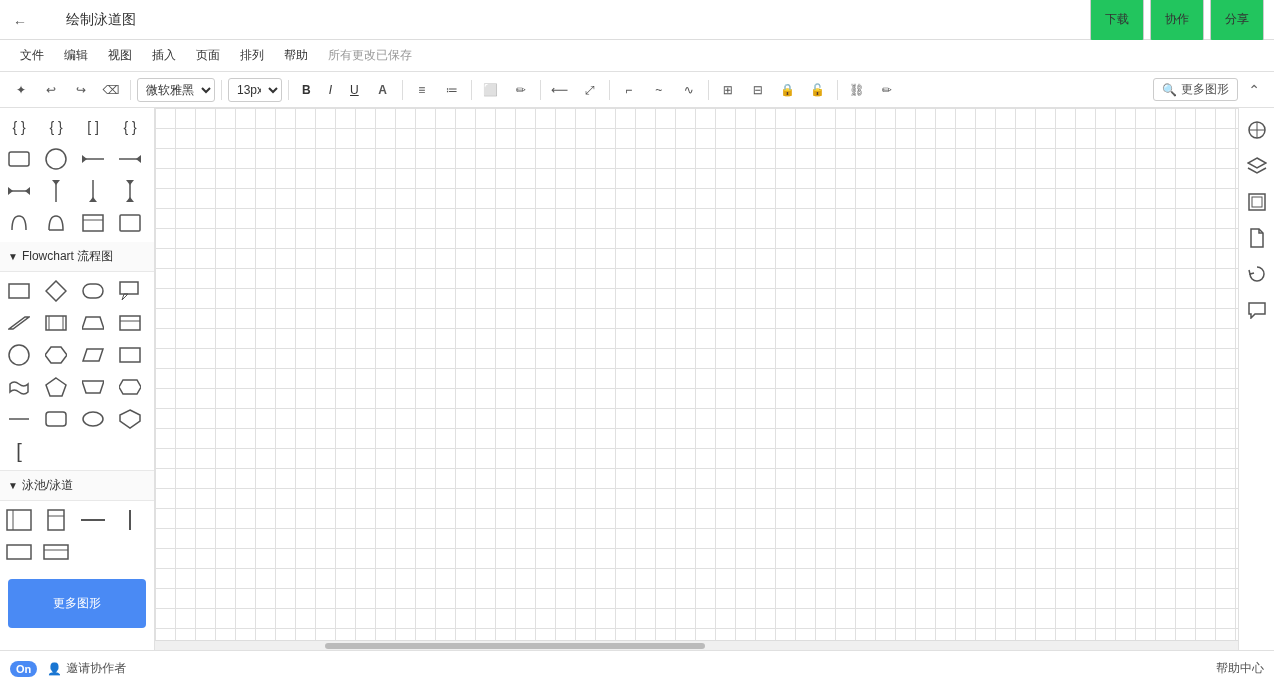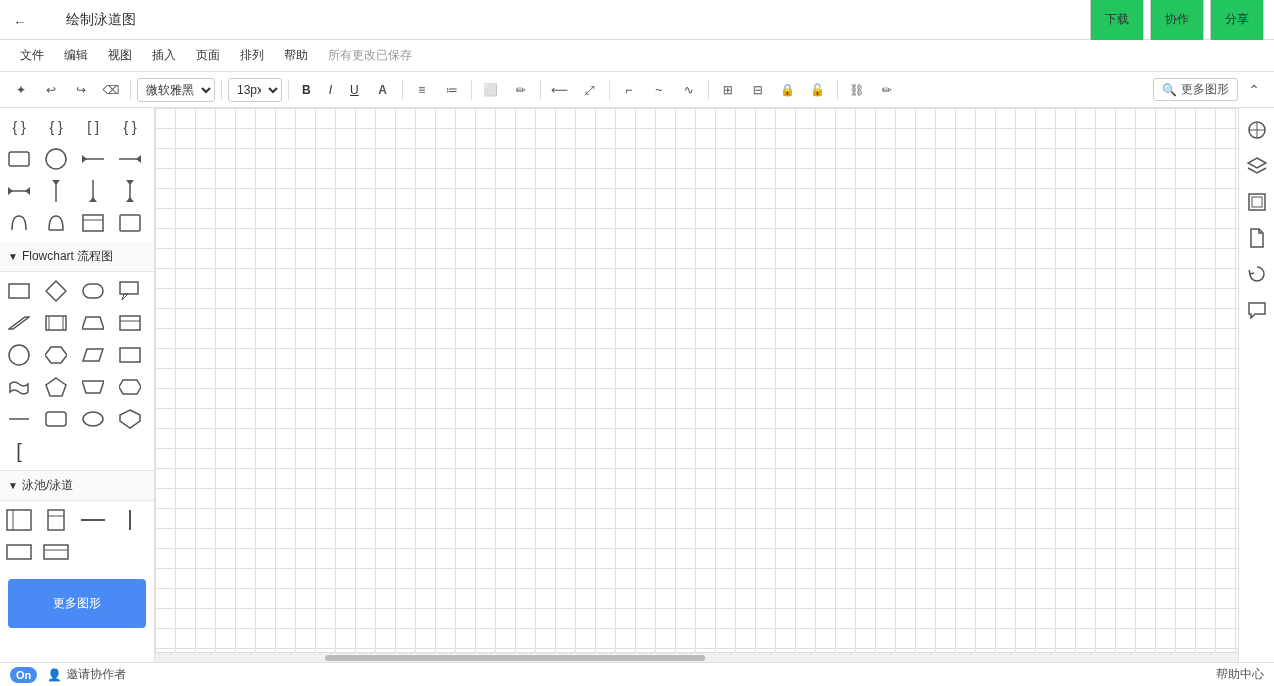--- a/index.html
+++ b/index.html
@@ -243,21 +243,21 @@
       cursor: pointer;
       border-radius: 4px;
       font-size: 16px;
       color: #555;
       border: none;
       background: transparent;
     }
 
     
     #status-bar {
-      height: 24px;
+      height: 36px;
       background: #fff;
       border-top: 1px solid #e0e0e0;
       display: flex;
       align-items: center;
       padding: 0 10px;
       font-size: 12px;
       color: #555;
       gap: 10px;
     }
     .on-badge {

